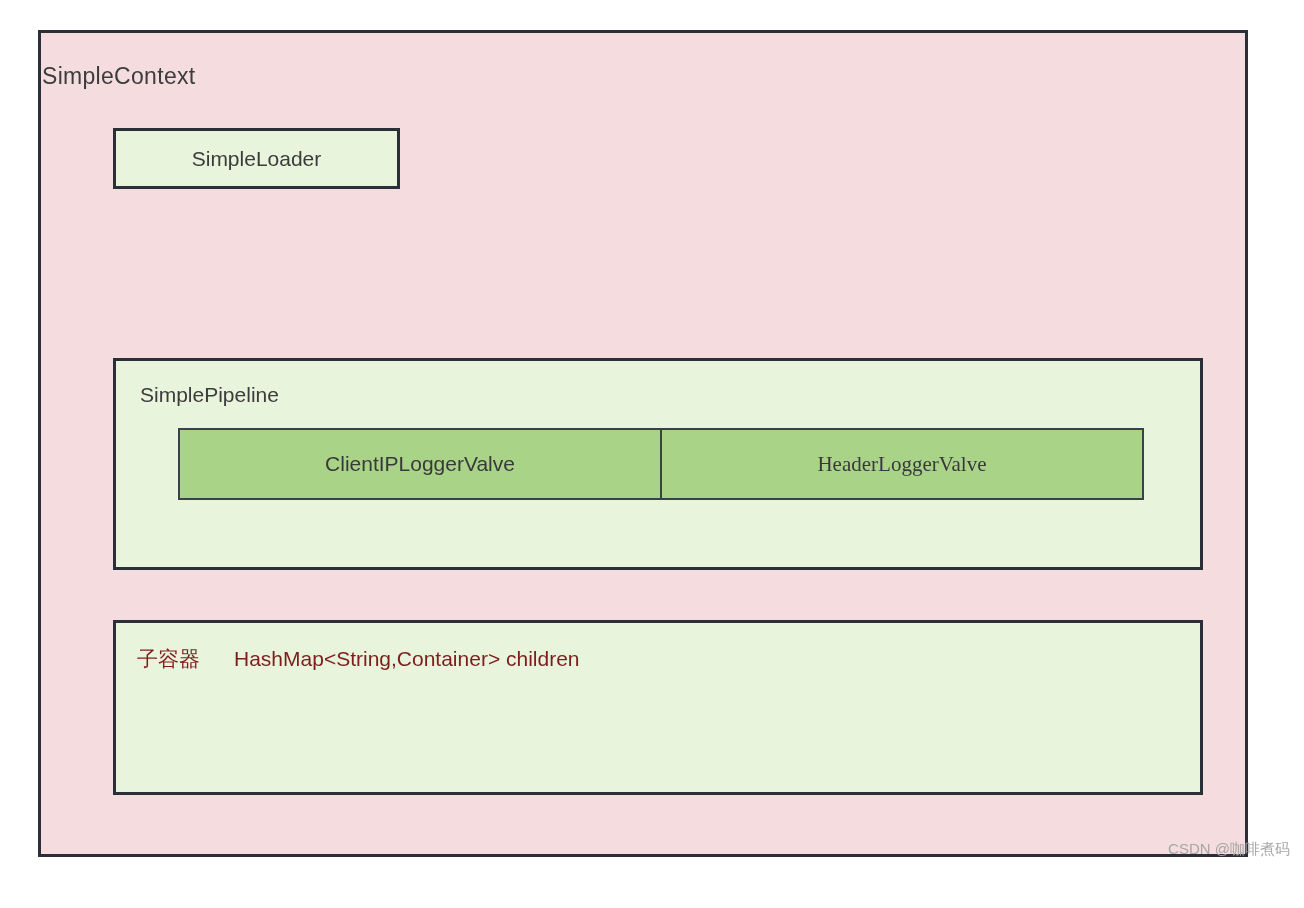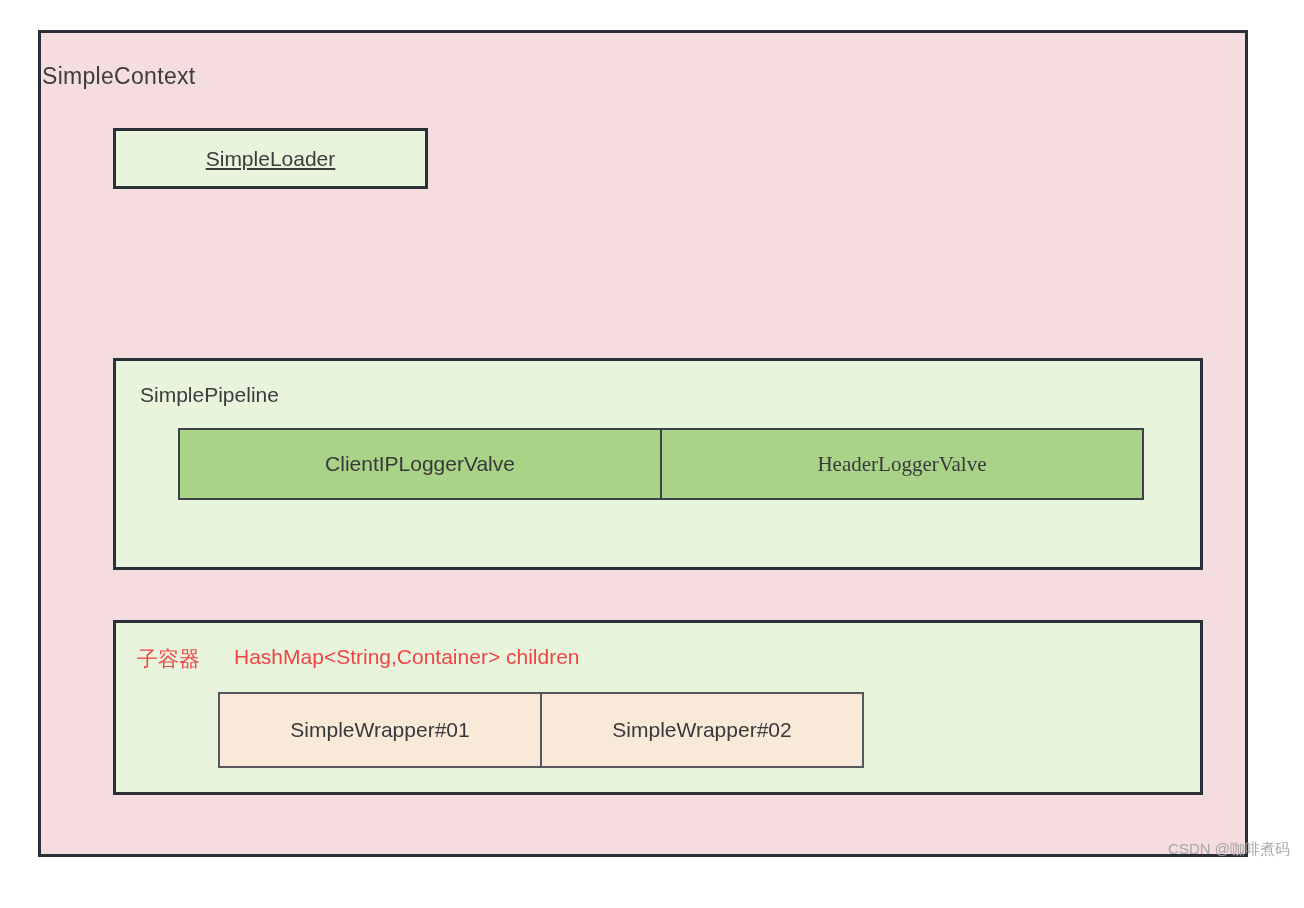--- a/index.html
+++ b/index.html
@@ -34,21 +34,21 @@
   
   .green-box {
     background: #e8f4dc;
     border: 3px solid #2a2f38;
     display: flex;
     align-items: center;
     justify-content: center;
     font-size: 21px;
     color: #3c3c3c;
   }
-  .loader-box { left: 113px; top: 128px; width: 315px; height: 61px; text-decoration: underline; }
+  .loader-box { left: 113px; top: 128px; width: 287px; height: 61px; }
   .mapper-box { left: 113px; top: 243px; width: 330px; height: 62px; }
 
   
   .pipeline-box {
     left: 113px; top: 358px;
     width: 1090px; height: 212px;
     background: #e8f4dc;
     border: 3px solid #2a2f38;
   }
   .pipeline-title {
@@ -76,23 +76,23 @@
   
   .children-box {
     left: 113px; top: 620px;
     width: 1090px; height: 175px;
     background: #e8f4dc;
     border: 3px solid #2a2f38;
   }
   .children-header {
     left: 137px; top: 645px;
     font-size: 21px;
-    color: #ef4444;
+    color: #7f1d1d;
     display: flex;
-    align-items: flex-start;
+    align-items: center;
     gap: 34px;
   }
   .wrapper-row {
     left: 218px; top: 692px;
     width: 646px; height: 76px;
     display: flex;
     border: 2px solid #55595e;
     background: #f8e9d9;
   }
   .wrapper-cell {
@@ -138,24 +138,16 @@
     </div>
   </div>
 
   <div class="abs children-box"></div>
 
   <div class="abs children-header">
     <span>子容器</span>
     <span>HashMap&lt;String,Container&gt; children</span>
   </div>
 
-  <div class="abs wrapper-row">
-    <div class="wrapper-cell">
-      <span>SimpleWrapper#01</span>
-    </div>
-    <div class="wrapper-cell">
-      <span>SimpleWrapper#02</span>
-    </div>
-  </div>
 
   <div class="abs watermark">CSDN @咖啡煮码</div>
 
 </div>
 
 </body></html>

